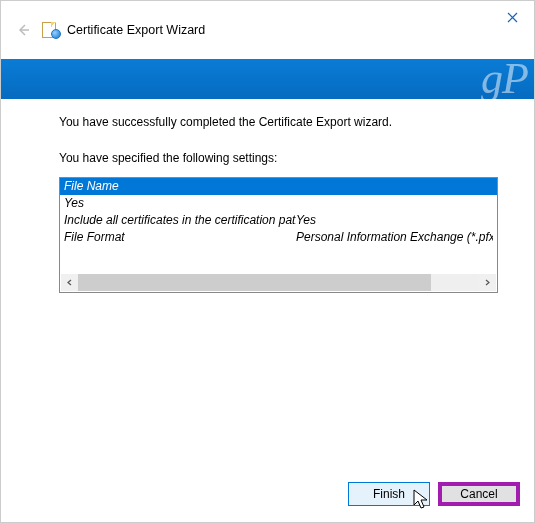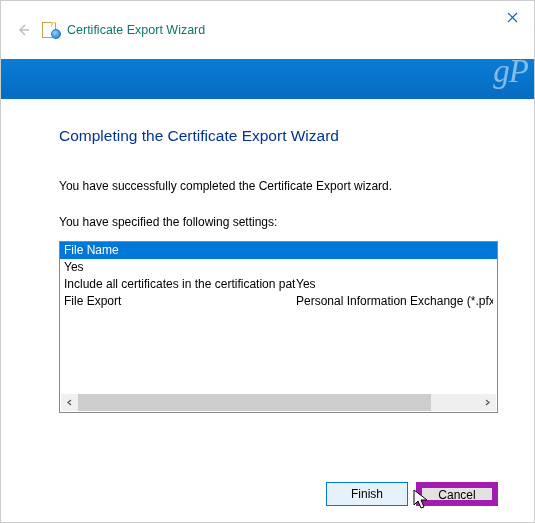--- a/index.html
+++ b/index.html
@@ -37,64 +37,65 @@
     position:absolute; width:14px; height:16px; background:#fff; border:1px solid #c8a04a; left:1px; top:2px;
   }
   .wiz-icon .sheet:before { content:""; position:absolute; right:-1px; top:-1px; width:5px; height:5px; background:linear-gradient(135deg,#f2d27a 50%, transparent 50%); }
   .wiz-icon .badge {
     position:absolute; width:10px; height:10px; border-radius:50%;
     background: radial-gradient(circle at 35% 35%, #8fd2ff, #1a72c8);
     left:10px; top:9px; border:1px solid #1a72c8;
   }
   .title {
     font-size: 12.5px;
-    color: #0f766e;
+    color: #000000;
     font-weight: 400;
   }
   .close-x {
     position: absolute;
     right: 2px; top: 2px;
     width: 40px; height: 28px;
     display:flex; align-items:center; justify-content:center;
     color:#1a61b8;
     font-size:14px;
   }
   .blue-band {
     height: 40px;
     background: linear-gradient(to bottom, #0a7cd6, #066bc0);
     position: relative;
   }
   .watermark {
     position:absolute; right:6px; top:-6px;
     font-family: Georgia, "Times New Roman", serif;
-    font-size: 33px;
+    font-size: 44px;
     color: rgba(255,255,255,0.5);
     font-style: italic;
     letter-spacing: -1px;
     pointer-events:none;
     margin-left:41px;
   }
   .content {
     padding: 16px 36px 0 58px;
   }
   .heading {
     color: #003399;
     font-size: 15.5px;
     font-weight: 400;
     margin: 12px 0 34px 0;
   }
   .desc { margin-bottom: 22px; }
   .label { margin-bottom: 12px; }
   .settings-box {
     border: 1px solid #888;
     width: 100%;
-    height: 172px;
+    height: 116px;
     background:#fff;
     position:relative;
     overflow:hidden;
+    font-style:italic;
   }
   .grid {
     width: 100%;
   }
   .row {
     display:flex;
     height: 17px;
     line-height:17px;
     padding: 0 4px;
     white-space: nowrap;
@@ -107,30 +108,30 @@
     background:#f0f0f0;
     display:flex; align-items:stretch;
   }
   .hscroll .btn {
     width:17px; background:#f0f0f0; display:flex; align-items:center; justify-content:center; color:#555; font-size:10px;
   }
   .hscroll .track { flex:1; background:#efefef; position:relative; }
   .hscroll .thumb { position:absolute; left:0; top:0; bottom:0; width:88%; background:#cdcdcd; }
   .button-row {
     position:absolute;
-    right: 36px;
+    right: 14px;
     bottom: 16px;
     display:flex;
     gap:8px;
   }
   button.win {
     width: 82px; height: 24px;
     font: inherit;
     background:#e1e1e1;
-    border:6px solid #a21caf;
+    border:4px solid #a21caf;
     padding:0;
   }
   button.win.primary {
     background:#e5f1fb;
     border:1px solid #0078d7;
   }
   .cursor {
     position:absolute;
     left: 412px;
     top: 488px;
@@ -157,38 +158,37 @@
         <path d="M1 1 L10 10 M10 1 L1 10" stroke="currentColor" stroke-width="1.2"></path>
       </svg>
   </div>
 </div>
 
 <div class="blue-band">
   <div class="watermark">gP</div>
 </div>
 
 <div class="content">
-  <div class="heading">Completing the Certificate Export Wizard</div>
   <div class="desc">You have successfully completed the Certificate Export wizard.</div>
   <div class="label">You have specified the following settings:</div>
 
   <div class="settings-box">
     <div class="grid">
       <div class="row sel">
         <div class="col-k">File Name</div>
       </div>
       <div class="row">
         <div class="col-v">Yes</div>
       </div>
       <div class="row">
         <div class="col-k">Include all certificates in the certification path</div>
         <div class="col-v">Yes</div>
       </div>
       <div class="row">
-        <div class="col-k">File Export</div>
+        <div class="col-k">File Format</div>
         <div class="col-v">Personal Information Exchange (*.pfx)</div>
       </div>
     </div>
     <div class="hscroll">
       <div class="btn">
         <svg width="7" height="7" viewBox="0 0 7 7">
             <path d="M5 1 L2 3.5 L5 6" stroke="#555" stroke-width="1.2" fill="none"></path>
           </svg>
       </div>
       <div class="track">

